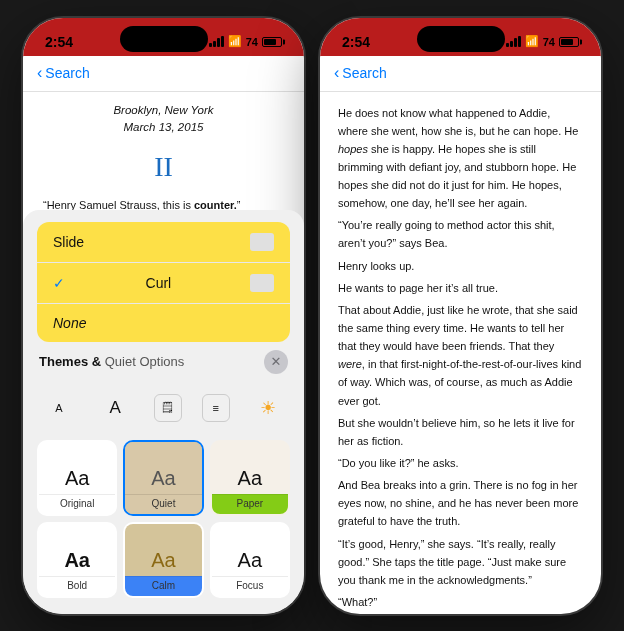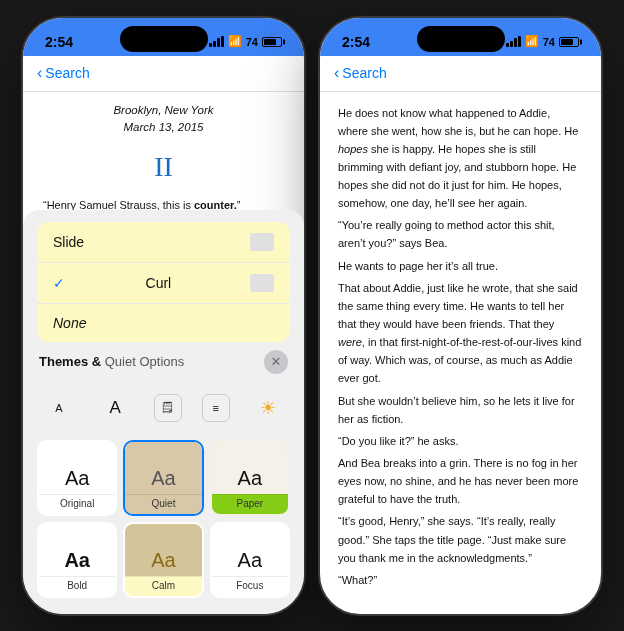--- a/index.html
+++ b/index.html
@@ -28,21 +28,21 @@
       box-shadow: 0 20px 60px rgba(0,0,0,0.5);
       border: 2px solid #3a3a3a;
     }
     
     .status-bar {
       display: flex;
       justify-content: space-between;
       align-items: center;
       padding: 10px 22px 0 22px;
       height: 38px;
-      background: #3b82f6;
+      background: #b91c1c;
       font-size: 13px;
       font-weight: 600;
     }
     .status-time { font-weight: 700; font-size: 14px; }
     .status-icons {
       display: flex;
       align-items: center;
       gap: 4px;
       font-size: 11px;
     }
@@ -112,21 +112,21 @@
       position: absolute;
       bottom: 0;
       left: 0;
       right: 0;
       background: #f0f0f0;
       border-radius: 16px 16px 0 0;
       padding: 12px 14px 16px;
       z-index: 10;
     }
     .slide-options {
-      background: #fef9c3;
+      background: #fde047;
       border-radius: 12px;
       margin-bottom: 8px;
       overflow: hidden;
     }
     .slide-option {
       display: flex;
       align-items: center;
       justify-content: space-between;
       padding: 11px 16px;
       font-size: 14px;
@@ -384,21 +384,21 @@
         <div class="theme-card">
           <div class="card-inner">
             <span class="card-aa bold-style">Aa</span>
           </div>
           <div class="card-label">Bold</div>
         </div>
         <div class="theme-card">
           <div class="card-inner" style="background:#d4c49a;">
             <span class="card-aa calm-style">Aa</span>
           </div>
-          <div class="card-label" style="background:#fef9c3; border-top:1px solid rgba(0,0,0,0.08);">Calm</div>
+          <div class="card-label" style="background:#3b82f6; border-top:1px solid rgba(0,0,0,0.08);">Calm</div>
         </div>
         <div class="theme-card focus">
           <div class="card-inner">
             <span class="card-aa focus-style">Aa</span>
           </div>
           <div class="card-label">Focus</div>
         </div>
       </div>
     </div>
   </div>
@@ -426,20 +426,21 @@
     <div class="nav-bar">
       <div class="back-btn">
         <span class="back-chevron">‹</span>
         <span>Search</span>
       </div>
     </div>
 
     <div class="reading-content">
       <p>He does not know what happened to Addie, where she went, how she is, but he can hope. He <em>hopes</em> she is happy. He hopes she is still brimming with defiant joy, and stubborn hope. He hopes she did not do it just for him. He hopes, somehow, one day, he’ll see her again.</p>
       <p>“You’re really going to method actor this shit, aren’t you?” says Bea.</p>
+      <p>Henry looks up.</p>
       <p>He wants to page her it’s all true.</p>
       <p>That about Addie, just like he wrote, that she said the same thing every time. He wants to tell her that they would have been friends. That they <em>were</em>, in that first-night-of-the-rest-of-our-lives kind of way. Which was, of course, as much as Addie ever got.</p>
       <p>But she wouldn’t believe him, so he lets it live for her as fiction.</p>
       <p>“Do you like it?” he asks.</p>
       <p>And Bea breaks into a grin. There is no fog in her eyes now, no shine, and he has never been more grateful to have the truth.</p>
       <p>“It’s good, Henry,” she says. “It’s really, really good.” She taps the title page. “Just make sure you thank me in the acknowledgments.”</p>
       <p>“What?”</p>
 
     </div>
     <div class="reading-page-num">524</div>

